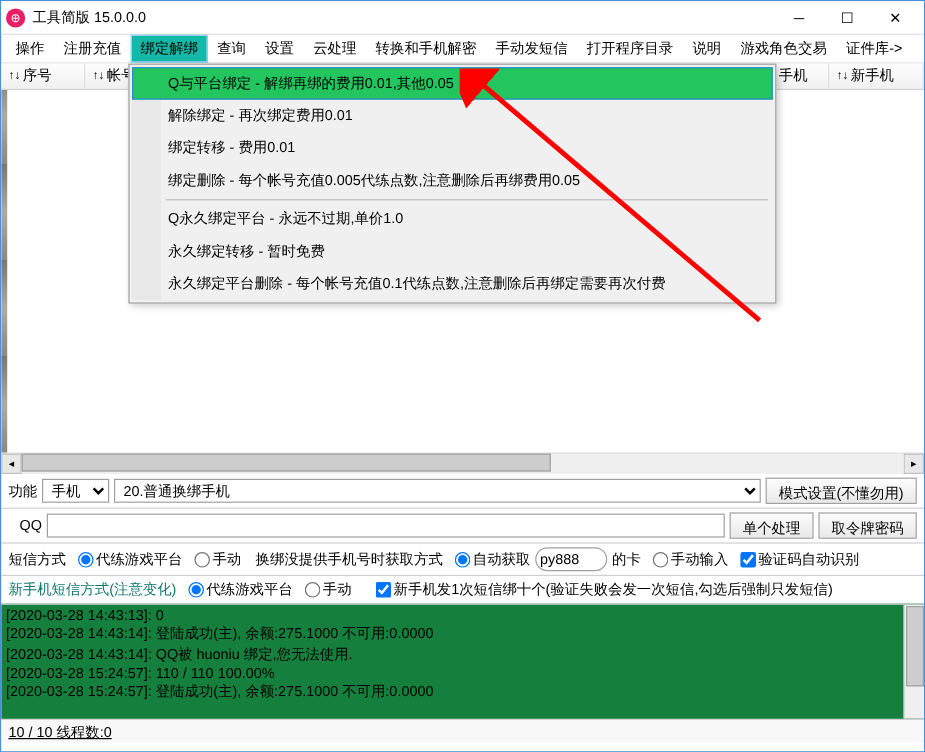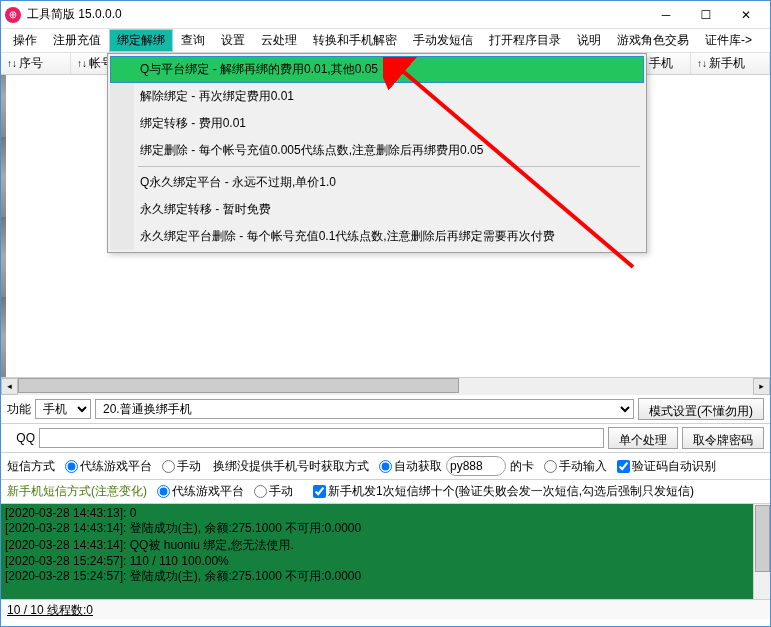--- a/index.html
+++ b/index.html
@@ -31,21 +31,21 @@
 .hscroll .sbtn { width: 17px; height: 17px; background: #e8e8e8; border: 1px solid #c0c0c0; display:flex; align-items:center; justify-content:center; font-size:9px; }
 .hscroll .strack { flex: 1; height: 17px; background: #efefef; position: relative; }
 .hscroll .sthumb { position: absolute; left: 0; top: 0; height: 15px; width: 60%; background: #cdcdcd; border: 1px solid #a0a0a0; }
 
 .panel { border-top: 1px solid #d0d0d0; padding: 3px 6px; display: flex; align-items: center; gap: 4px; }
 .panel label { white-space: nowrap; }
 select, input[type="text"] { border: 1px solid #a0a0a0; height: 20px; padding: 0 3px; background: #fff; }
 button.btn { border: 1px solid #a0a0a0; background: linear-gradient(#fdfdfd,#e8e8e8); height: 22px; padding: 4px 10px; cursor: pointer; }
 input[type="radio"], input[type="checkbox"] { vertical-align: middle; margin: 0 2px 0 6px; }
 
-.redtxt { color: #4d7c0f; }
+.redtxt { color: #0f766e; }
 
 .log-area { height: 96px; border-top: 1px solid #d0d0d0; overflow: auto; padding: 2px 4px; font-family: SimSun, monospace; background:#15803d; position:relative; }
 .log-area .line { white-space: nowrap; }
 .log-vscroll { position:absolute; right:0; top:0; bottom:0; width:17px; background:#f0f0f0; border-left:1px solid #d0d0d0; }
 .log-vscroll .vthumb { position:absolute; left:1px; top:1px; width:15px; height:70%; background:#cdcdcd; border:1px solid #a0a0a0; }
 
 .statusbar { height: 20px; border-top: 1px solid #d0d0d0; padding: 2px 6px; background: #f8f8f8; text-decoration: underline; }
 
 .red-arrow { position: absolute; left: 382px; top: 56px; width: 260px; height: 220px; z-index: 20; pointer-events: none; }
 </style>

